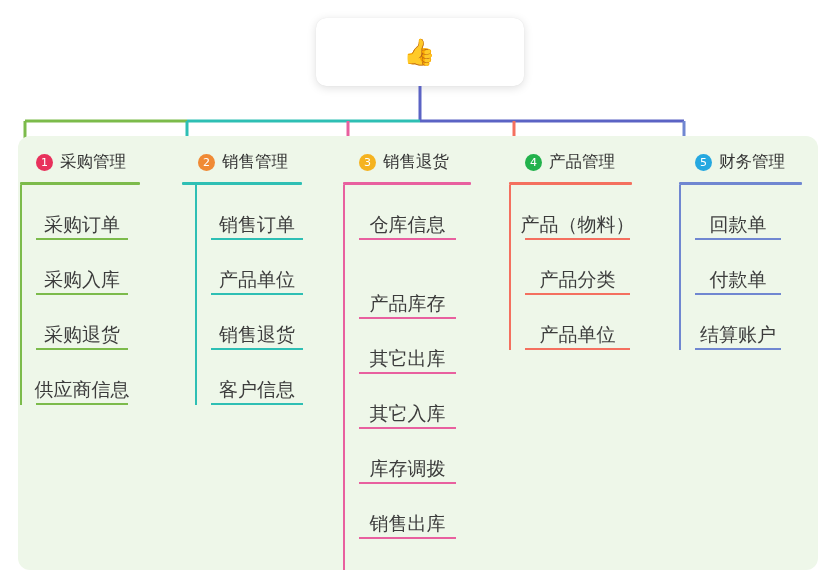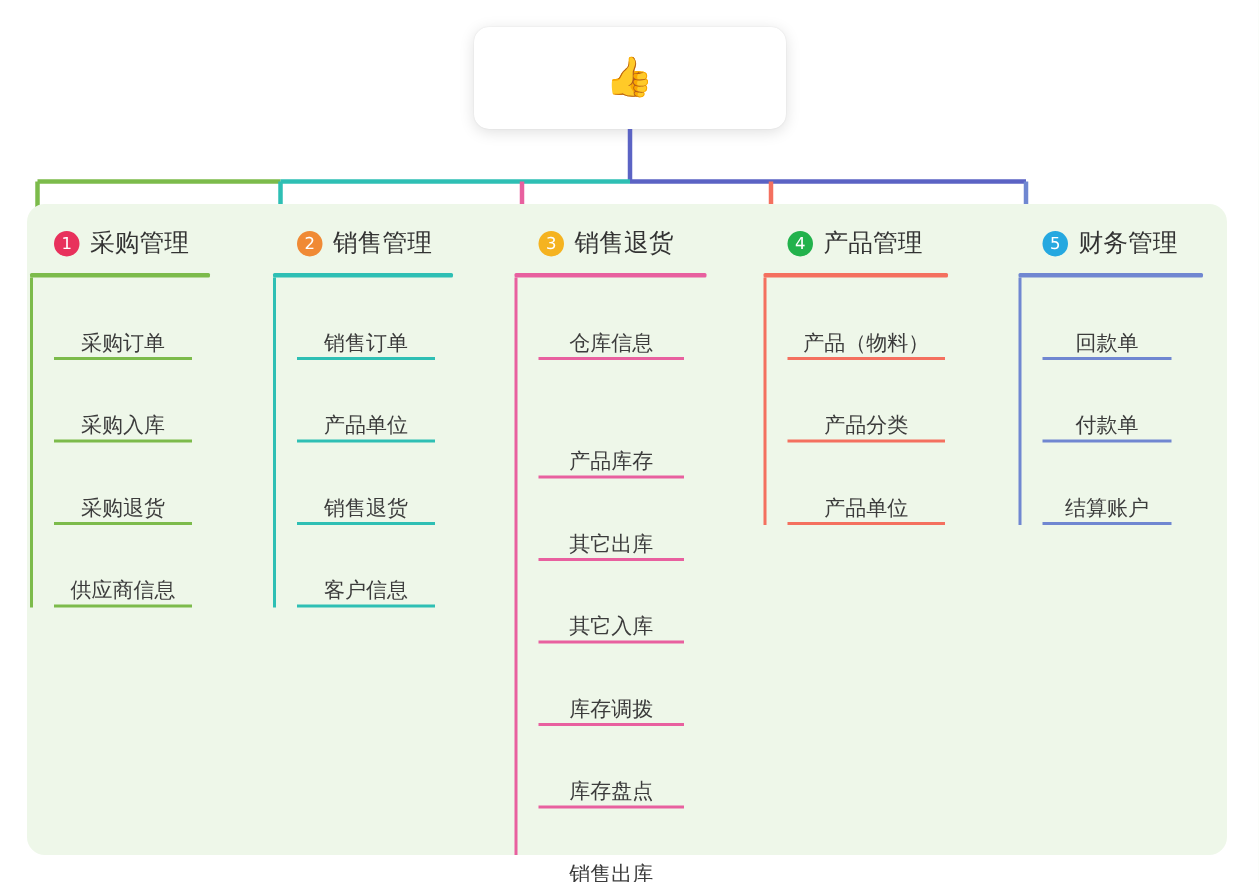--- a/index.html
+++ b/index.html
@@ -116,21 +116,21 @@
   .item {
     position: relative;
     height: 55px;
     box-sizing: border-box;
     display: flex;
     align-items: flex-end;
     justify-content: center;
     padding-bottom: 3px;
   }
   .item-label {
-    font-size: 14px;
+    font-size: 19px;
     color: #3c3c3c;
     white-space: nowrap;
     line-height: 1.2;
   }
   .item-rule {
     position: absolute;
     left: 0;
     bottom: 0;
     height: 2px;
   }
@@ -180,21 +180,21 @@
           <div class="item-rule" style="width: 92px; background: rgb(124, 187, 75);"></div>
         </div>
       </div>
     </div>
     <div class="column" style="left: 164px; top: 12px;">
       <div class="col-header" style="width: 120px;">
         <span class="badge" style="background: rgb(240, 138, 53);">2</span>
         <span class="col-title">销售管理</span>
       </div>
       <div class="col-rule" style="width: 120px; background: rgb(46, 191, 180);"></div>
-      <div class="items" style="width: 108px;">
+      <div class="items" style="width: 108px; margin-left: 13px;">
         <div class="spine" style="height: 220px; background: rgb(46, 191, 180);"></div>
         <div class="item" style="width: 92px;">
           <span class="item-label">销售订单</span>
           <div class="item-rule" style="width: 92px; background: rgb(46, 191, 180);"></div>
         </div>
         <div class="item" style="width: 92px;">
           <span class="item-label">产品单位</span>
           <div class="item-rule" style="width: 92px; background: rgb(46, 191, 180);"></div>
         </div>
         <div class="item" style="width: 92px;">
@@ -226,24 +226,20 @@
         <div class="item" style="width: 97px;">
           <span class="item-label">其它出库</span>
           <div class="item-rule" style="width: 97px; background: rgb(232, 96, 159);"></div>
         </div>
         <div class="item" style="width: 97px;">
           <span class="item-label">其它入库</span>
           <div class="item-rule" style="width: 97px; background: rgb(232, 96, 159);"></div>
         </div>
         <div class="item" style="width: 97px;">
           <span class="item-label">库存调拨</span>
-          <div class="item-rule" style="width: 97px; background: rgb(232, 96, 159);"></div>
-        </div>
-        <div class="item" style="width: 97px;">
-          <span class="item-label">库存盘点</span>
           <div class="item-rule" style="width: 97px; background: rgb(232, 96, 159);"></div>
         </div>
         <div class="item" style="width: 97px;">
           <span class="item-label">销售出库</span>
           <div class="item-rule" style="width: 97px; background: rgb(232, 96, 159);"></div>
         </div>
       </div>
     </div>
     <div class="column" style="left: 491px; top: 12px;">
       <div class="col-header" style="width: 123px;">

